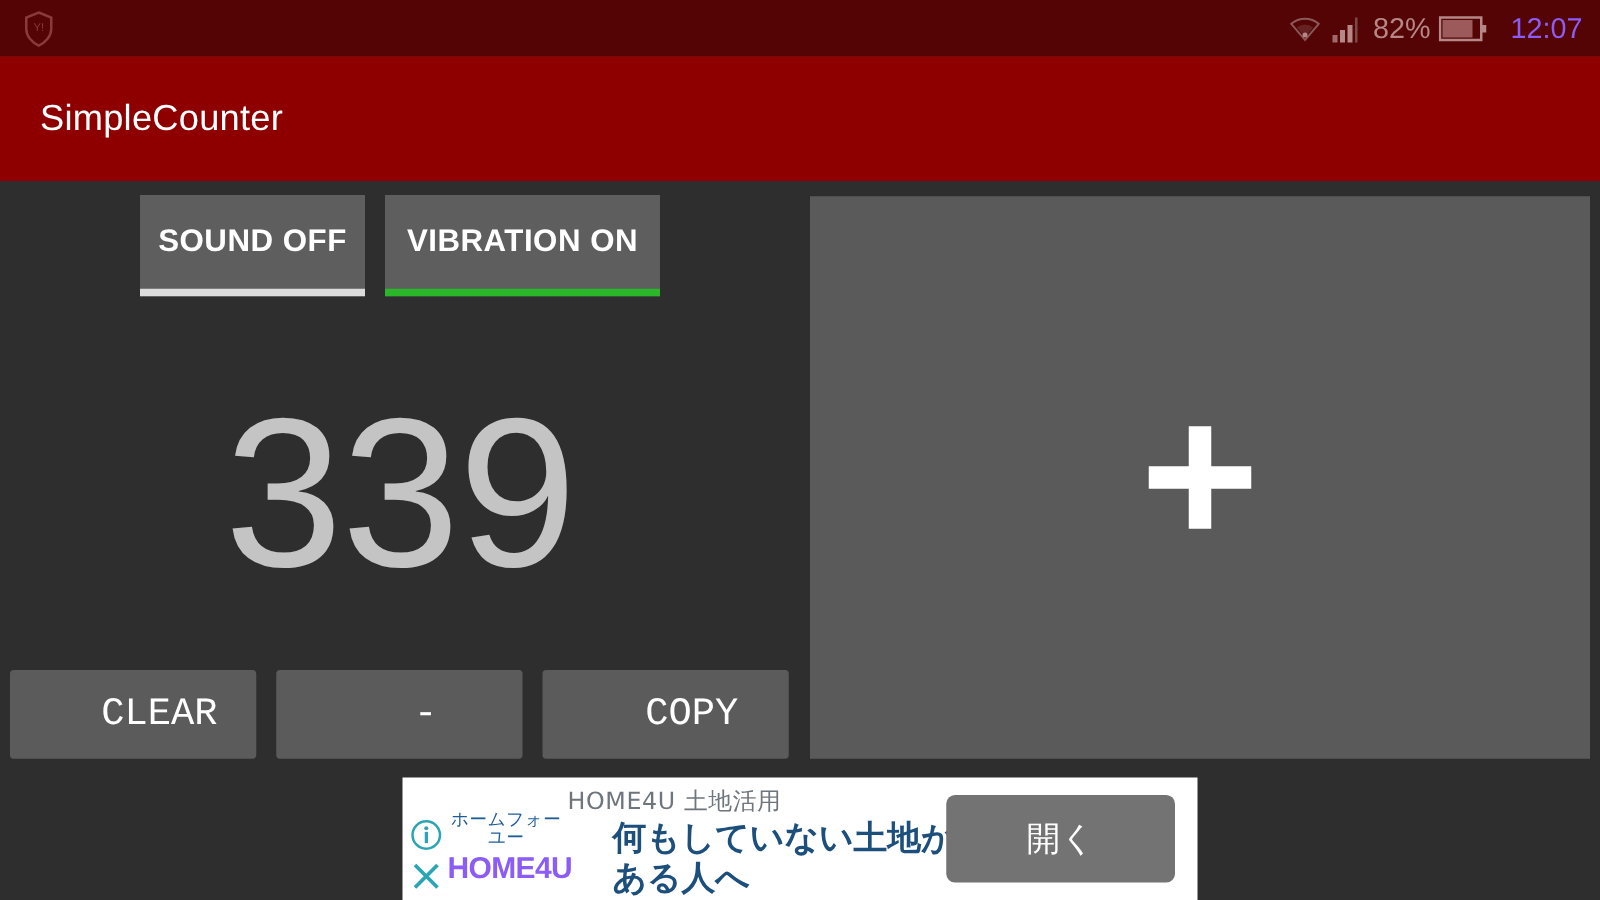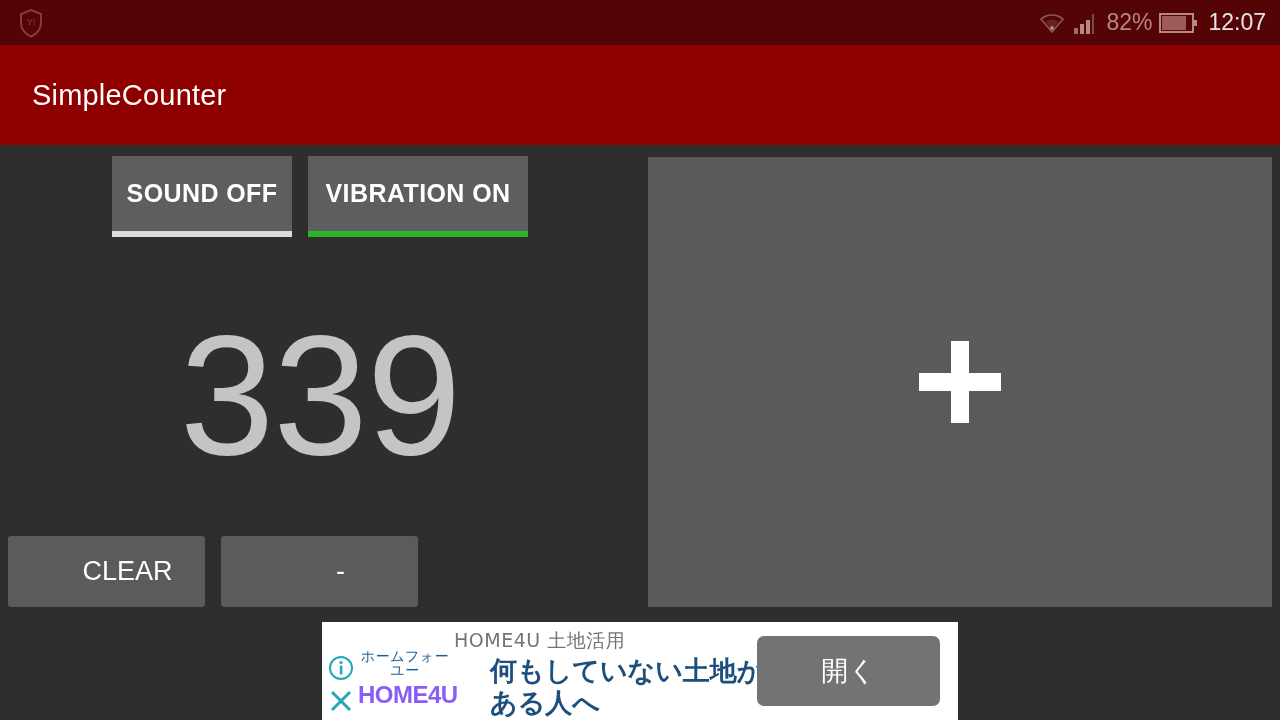--- a/index.html
+++ b/index.html
@@ -51,22 +51,22 @@
   .wifi-icon { width: 28px; height: 26px; display:block; }
   .signal-icon { width: 26px; height: 24px; display:block; }
   .battery-icon { width: 40px; height: 24px; display:block; }
   #status-battery-pct {
     font-size: 23px;
     color: #b58787;
     letter-spacing: 0px;
   }
   #status-clock {
     font-size: 23px;
-    color: #e5e5e5;
-    margin-left: 2px;
+    color: #8b5cf6;
+    margin-left: 10px;
   }
 
   
   #app-bar {
     position: absolute;
     left: 0; top: 45px;
     width: 1280px; height: 100px;
     background: #8e0000;
     display: flex;
     align-items: center;
@@ -149,22 +149,22 @@
 
   
   .action-btn {
     position: absolute;
     top: 391px;
     height: 71px;
     background: #5b5b5b;
     border: none;
     border-radius: 3px;
     color: #ffffff;
-    font-size: 27px;
-    font-family: Liberation Sans, sans-serif;
+    font-size: 31px;
+    font-family: Liberation Mono, monospace;
     display: flex;
     align-items: center;
     justify-content: center;
     cursor: pointer;
     box-sizing: border-box;
     padding-left: 48px;
   }
   #clear-button  { left: 8px;   width: 197px; }
   #minus-button  { left: 221px; width: 197px; }
   #copy-button   { left: 434px; width: 197px; }
@@ -326,20 +326,21 @@
       <span>
         <svg class="plus-icon" viewBox="0 0 90 90">
           <rect x="36" y="4" width="18" height="82" fill="#ffffff"></rect>
           <rect x="4" y="36" width="82" height="18" fill="#ffffff"></rect>
         </svg>
       </span>
     </div>
 
     <button class="action-btn" id="clear-button">CLEAR</button>
     <button class="action-btn" id="minus-button">-</button>
+    <button class="action-btn" id="copy-button">COPY</button>
   </div>
 
   <div id="ad-banner">
     <div id="ad-inner">
 
       <div id="ad-left">
         <span>
           <svg class="ad-info-icon" viewBox="0 0 26 26">
             <circle cx="13" cy="13" r="11" fill="none" stroke="#2aa5b5" stroke-width="2"></circle>
             <circle cx="13" cy="7.5" r="1.6" fill="#2aa5b5"></circle>

